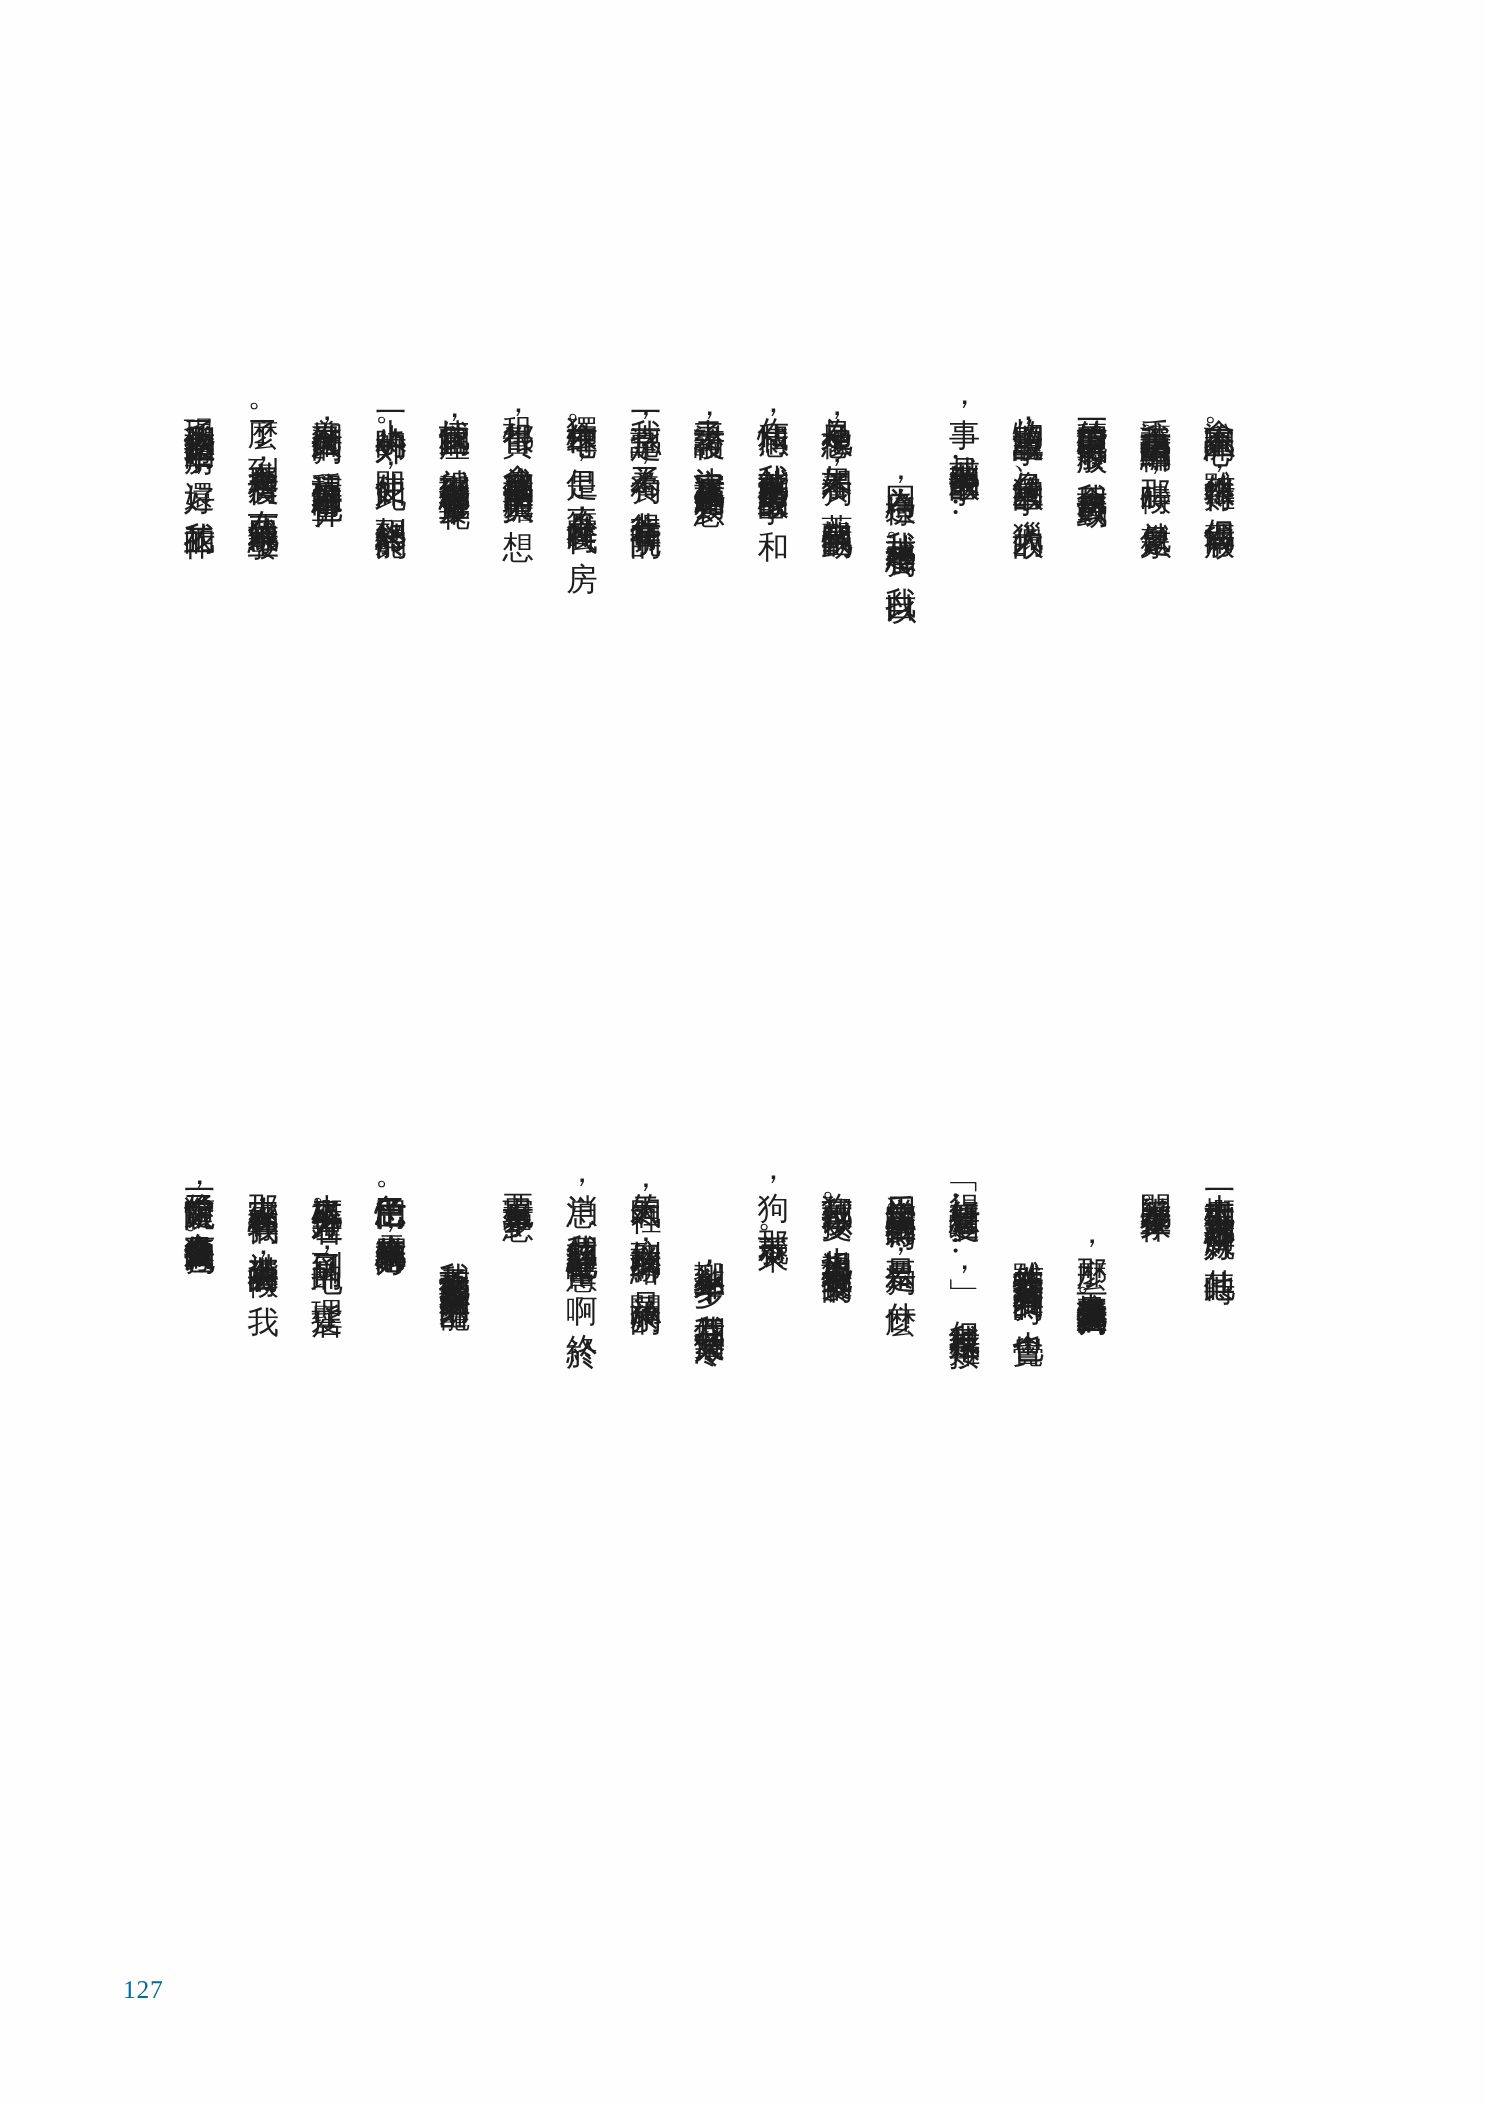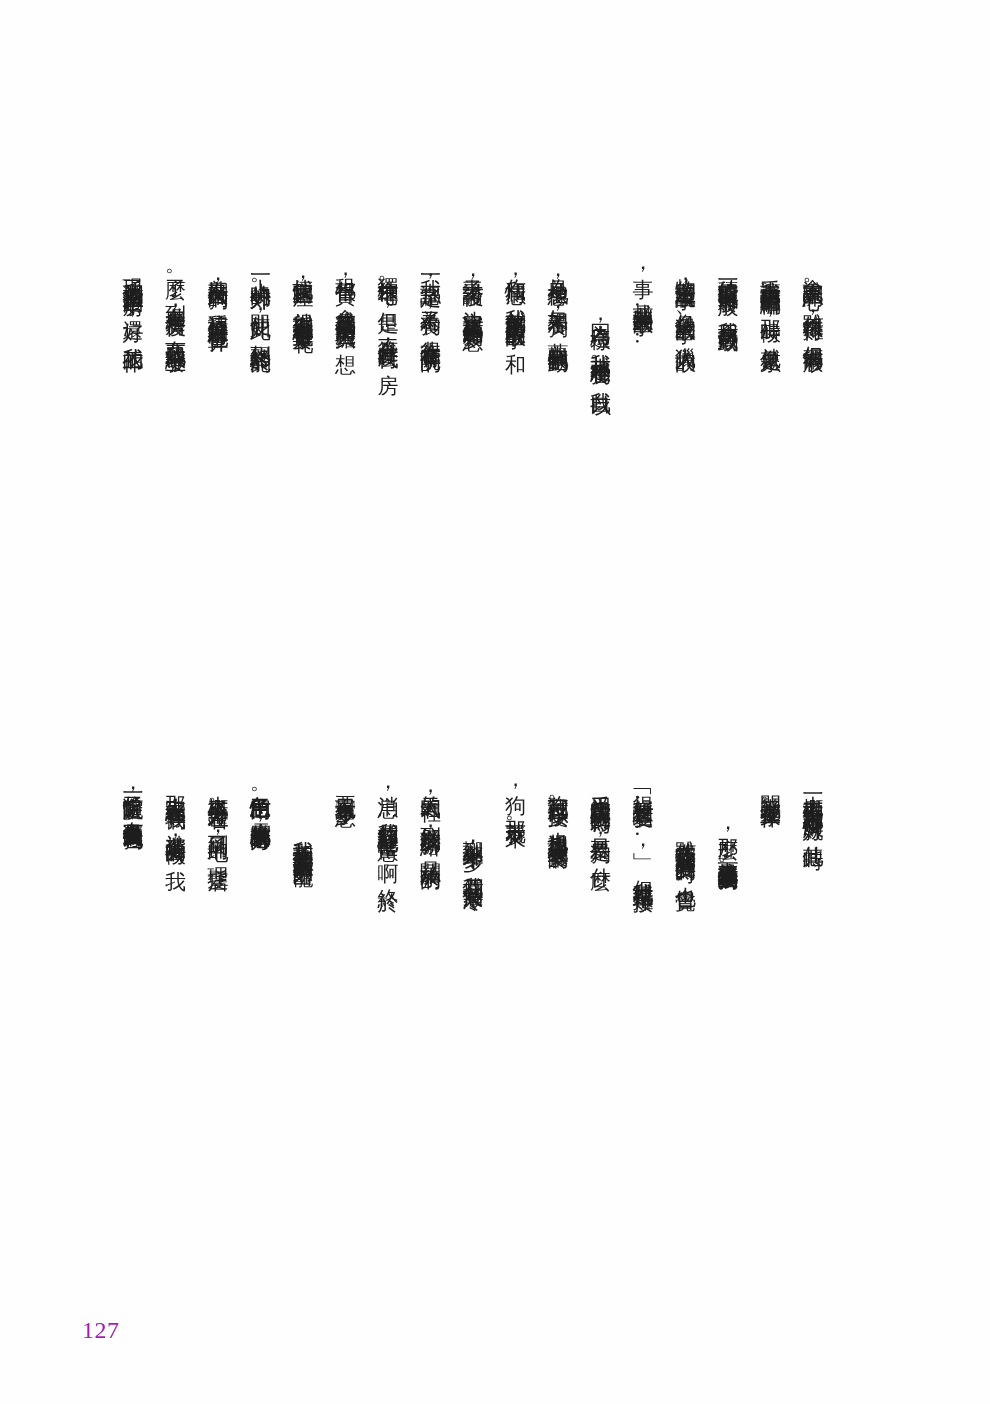--- a/index.html
+++ b/index.html
@@ -33,23 +33,23 @@
       white-space: pre;
     }
     .col.indent { text-indent: 45.6px; }       
     .col.tight { letter-spacing: 0.7px; }      
     .col.indent.tight { text-indent: 43.4px; }
     .page-number {
       position: absolute;
       left: 82px;
       top: 1317px;
       font-family: "Liberation Serif", "DejaVu Serif", serif;
-      font-size: 24px;
+      font-size: 17px;
       letter-spacing: 0.5px;
-      color: #a21caf;
+      color: #0369a1;
     }
   </style>
 </head>
 <body>
 
 <div class="text-block upper">
   <div class="col">會說完全不開心。雖然很難得，但偶爾有放</div>
   <div class="col">手讓我自由畫畫的編輯。那時候，就像是累</div>
   <div class="col">積的能量一口氣爆發一般，我會用自然或動</div>
   <div class="col">物的主題說故事，像是狗的故事、獵人的故</div>

